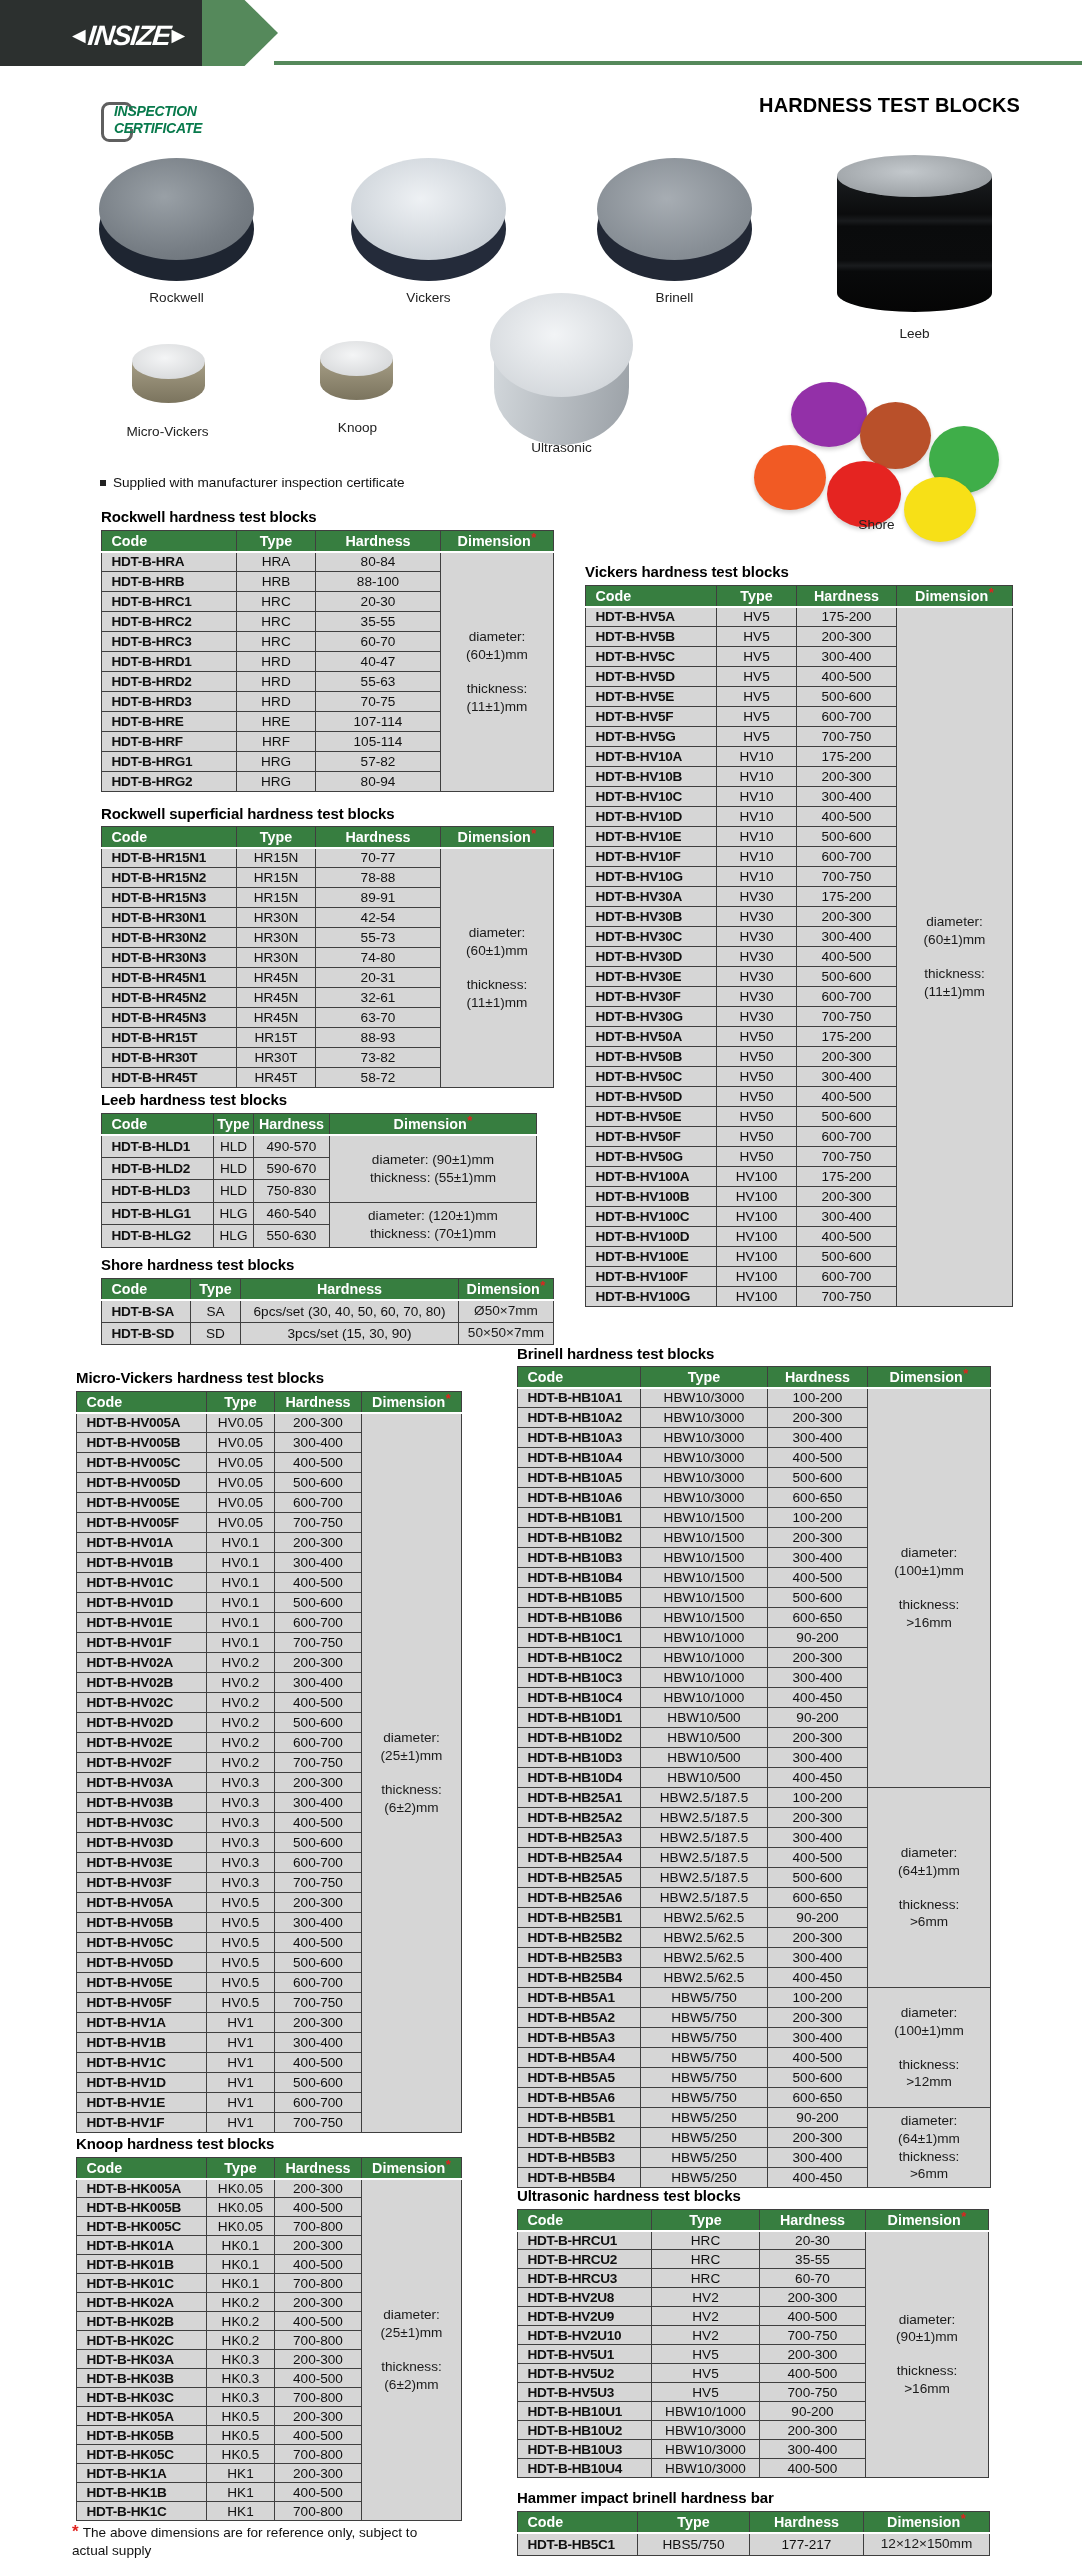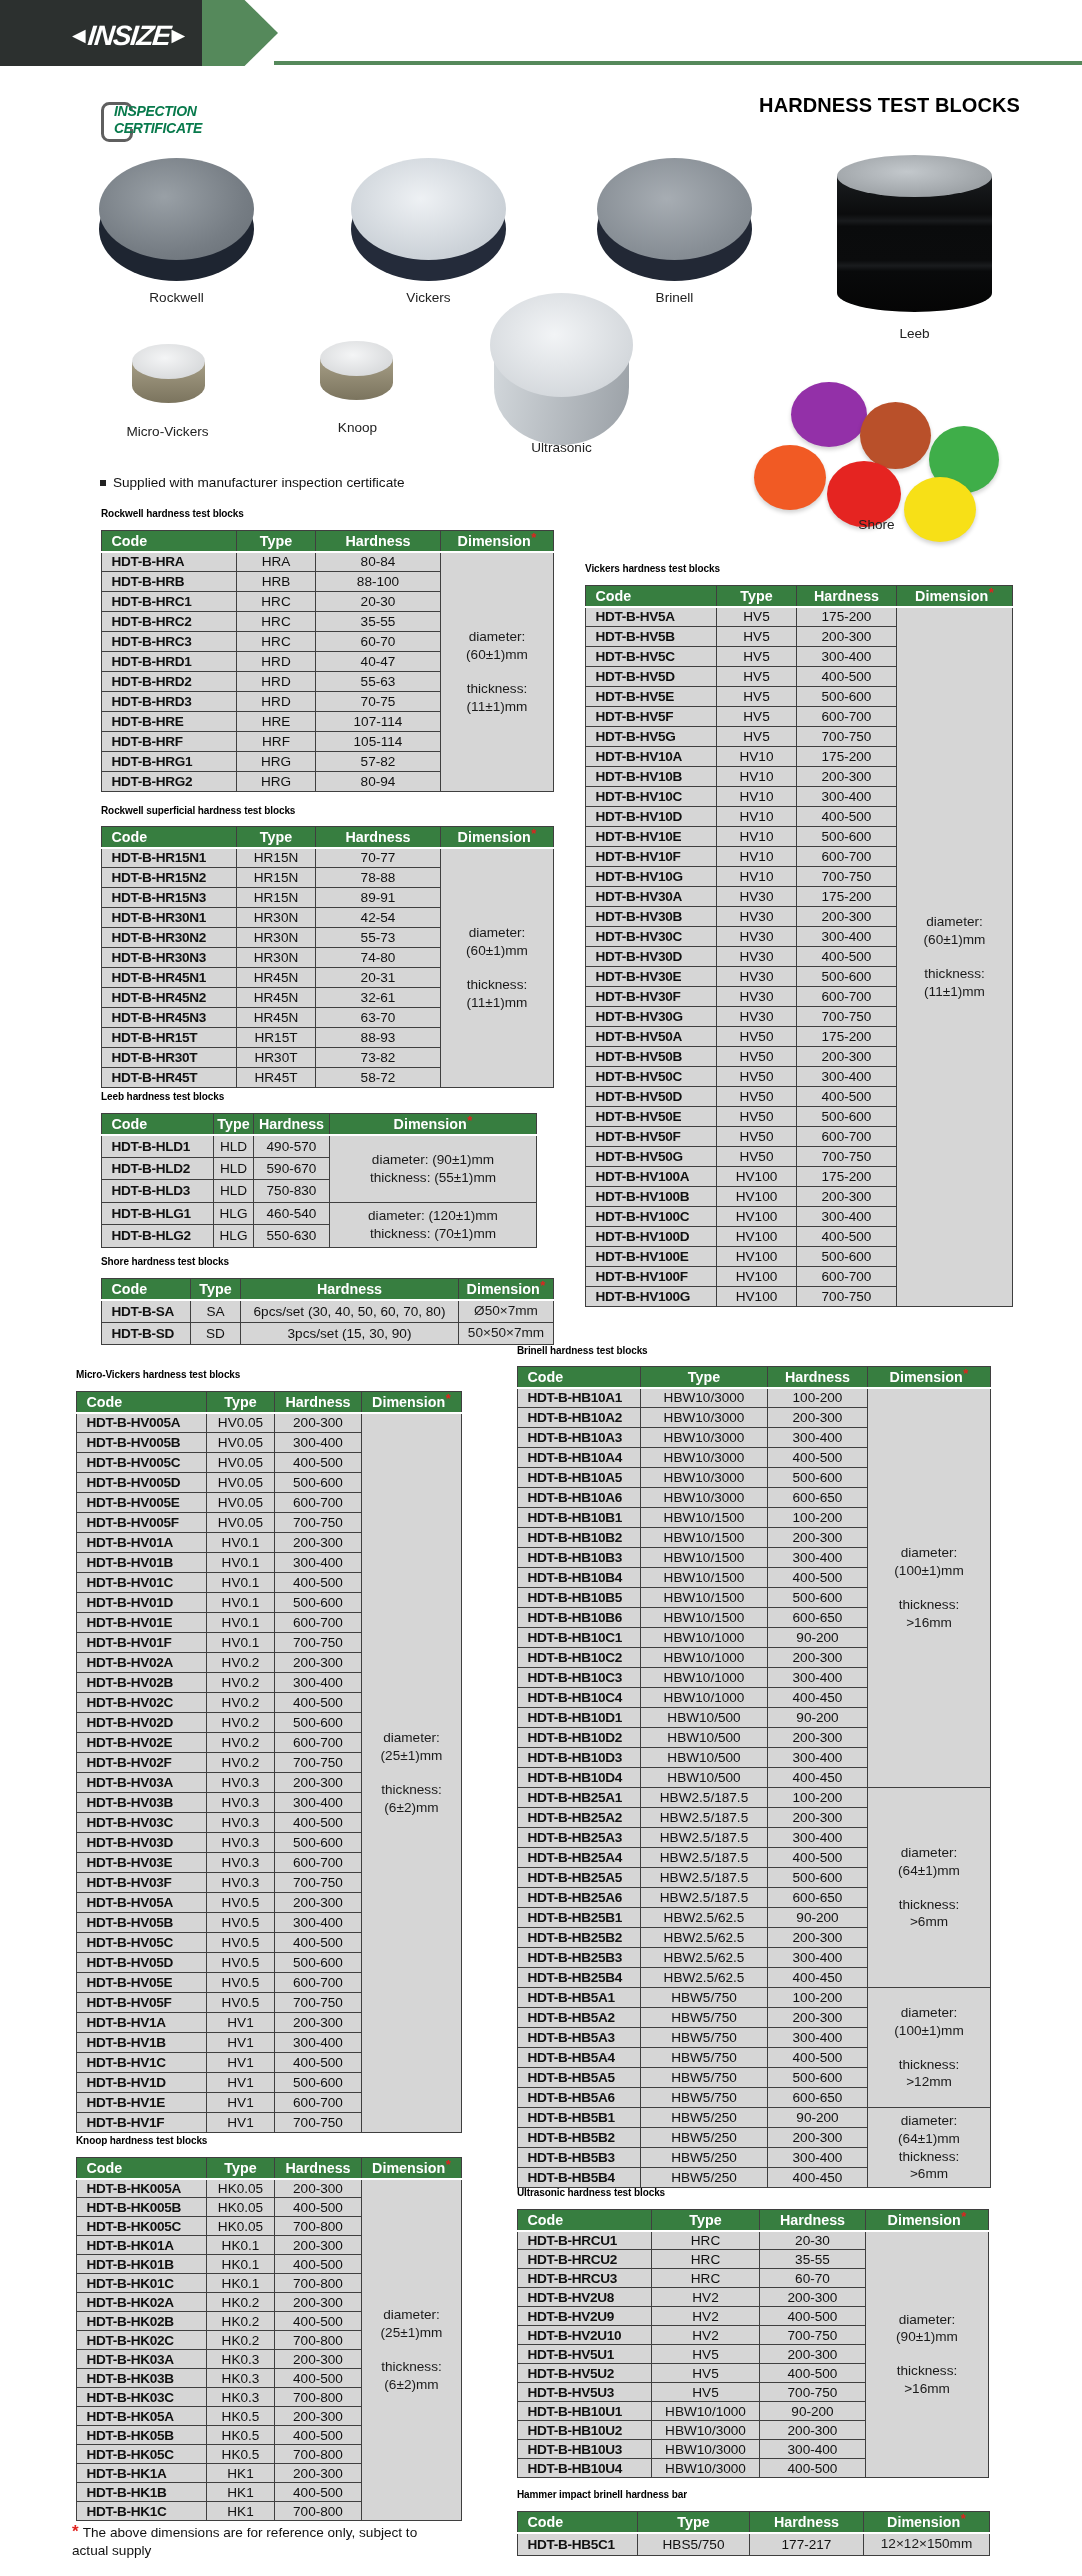--- a/index.html
+++ b/index.html
@@ -82,21 +82,21 @@
 
   .shore-disc{position:absolute;border-radius:50%;box-shadow:0 2.7px 4.1px rgba(0,0,0,0.18);}
 
   
   .note{left:100px;top:475px;font-size:13.6px;color:#111;}
   .note .sq{display:inline-block;width:6.1px;height:6.1px;background:#222;margin-right:6.8px;vertical-align:1.4px;}
   .footnote{left:72px;top:2524px;width:436px;font-size:13.6px;line-height:17.7px;color:#111;}
   .fn-star{color:var(--red);font-weight:bold;font-size:17px;float:left;margin-right:4.1px;line-height:16.4px;}
 
   
-  .tbl-title{position:absolute;font-size:10px;font-weight:bold;color:#000;letter-spacing:-0.1px;white-space:nowrap;}
+  .tbl-title{position:absolute;font-size:15px;font-weight:bold;color:#000;letter-spacing:-0.1px;white-space:nowrap;}
   table.tbl{position:absolute;border-collapse:collapse;table-layout:fixed;}
   .tbl th{
     background:var(--green);color:#fff;font-weight:bold;font-size:14.3px;
     border:1.4px solid #3f3f3f;border-bottom:2px solid #ffffff;padding:0;text-align:center;white-space:nowrap;
   }
   .tbl th.col-code{text-align:left;padding-left:9.5px;}
   .tbl td{
     background:#d6d6d6;border:1.4px solid #3f3f3f;font-size:13.6px;color:#111;
     padding:0;white-space:nowrap;overflow:hidden;
   }

